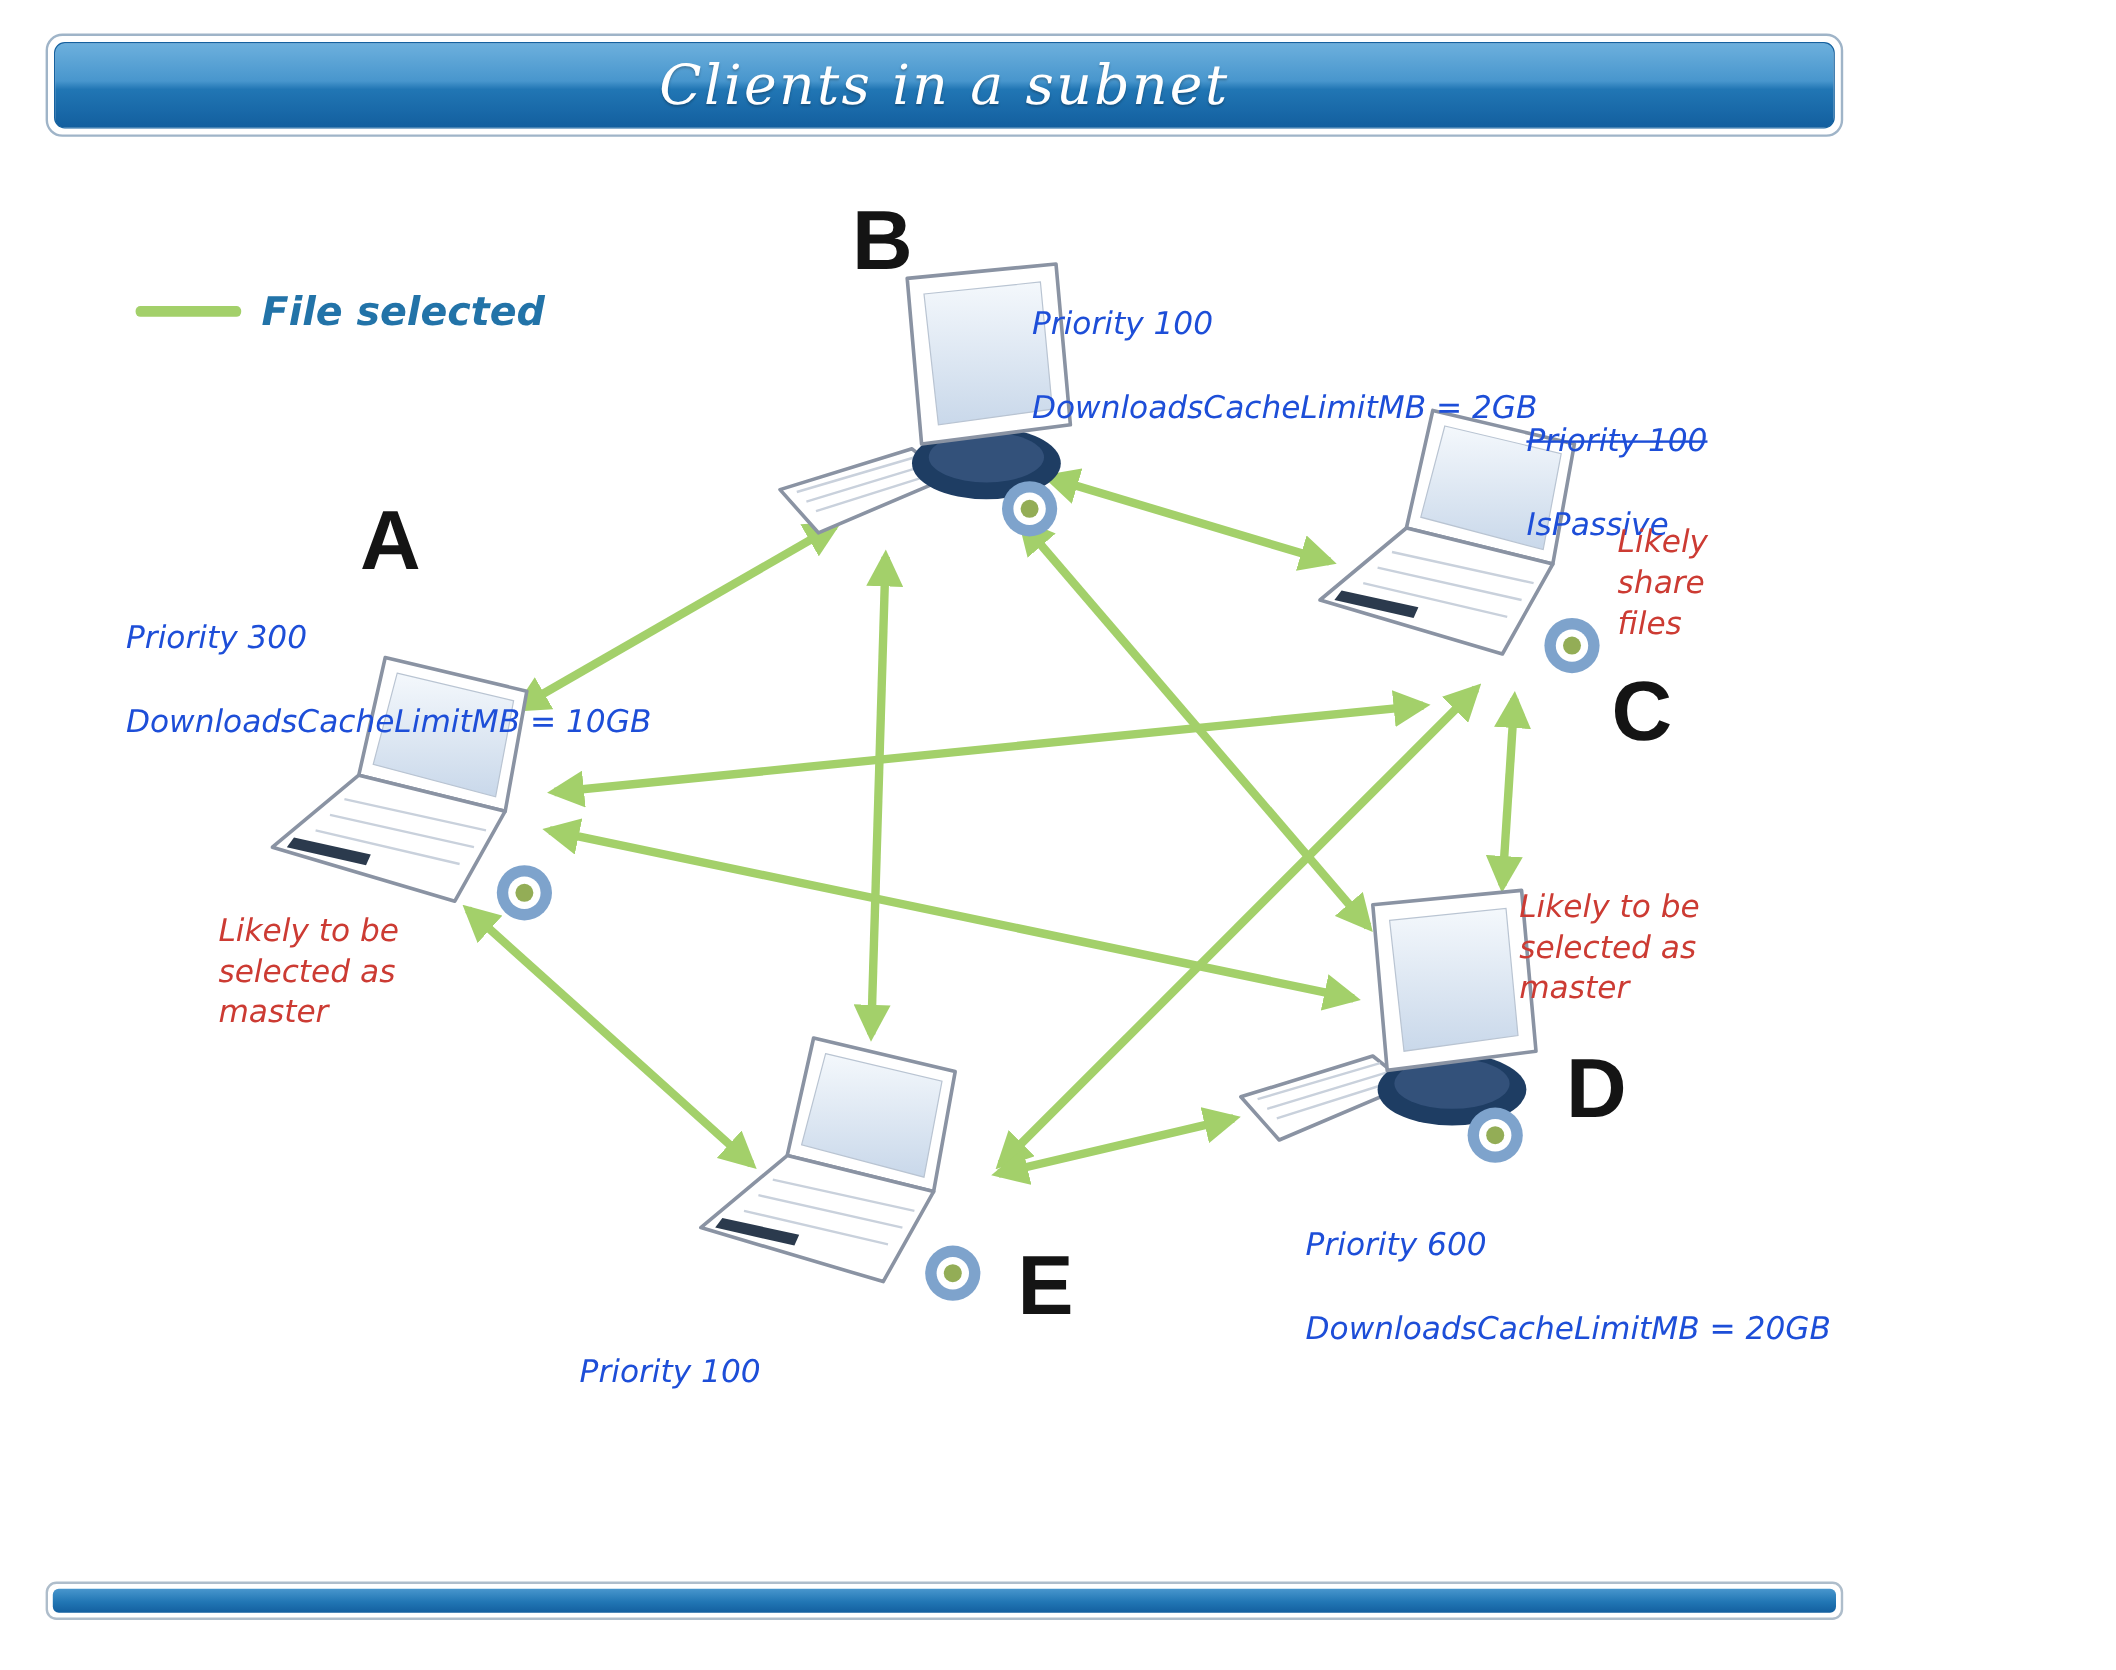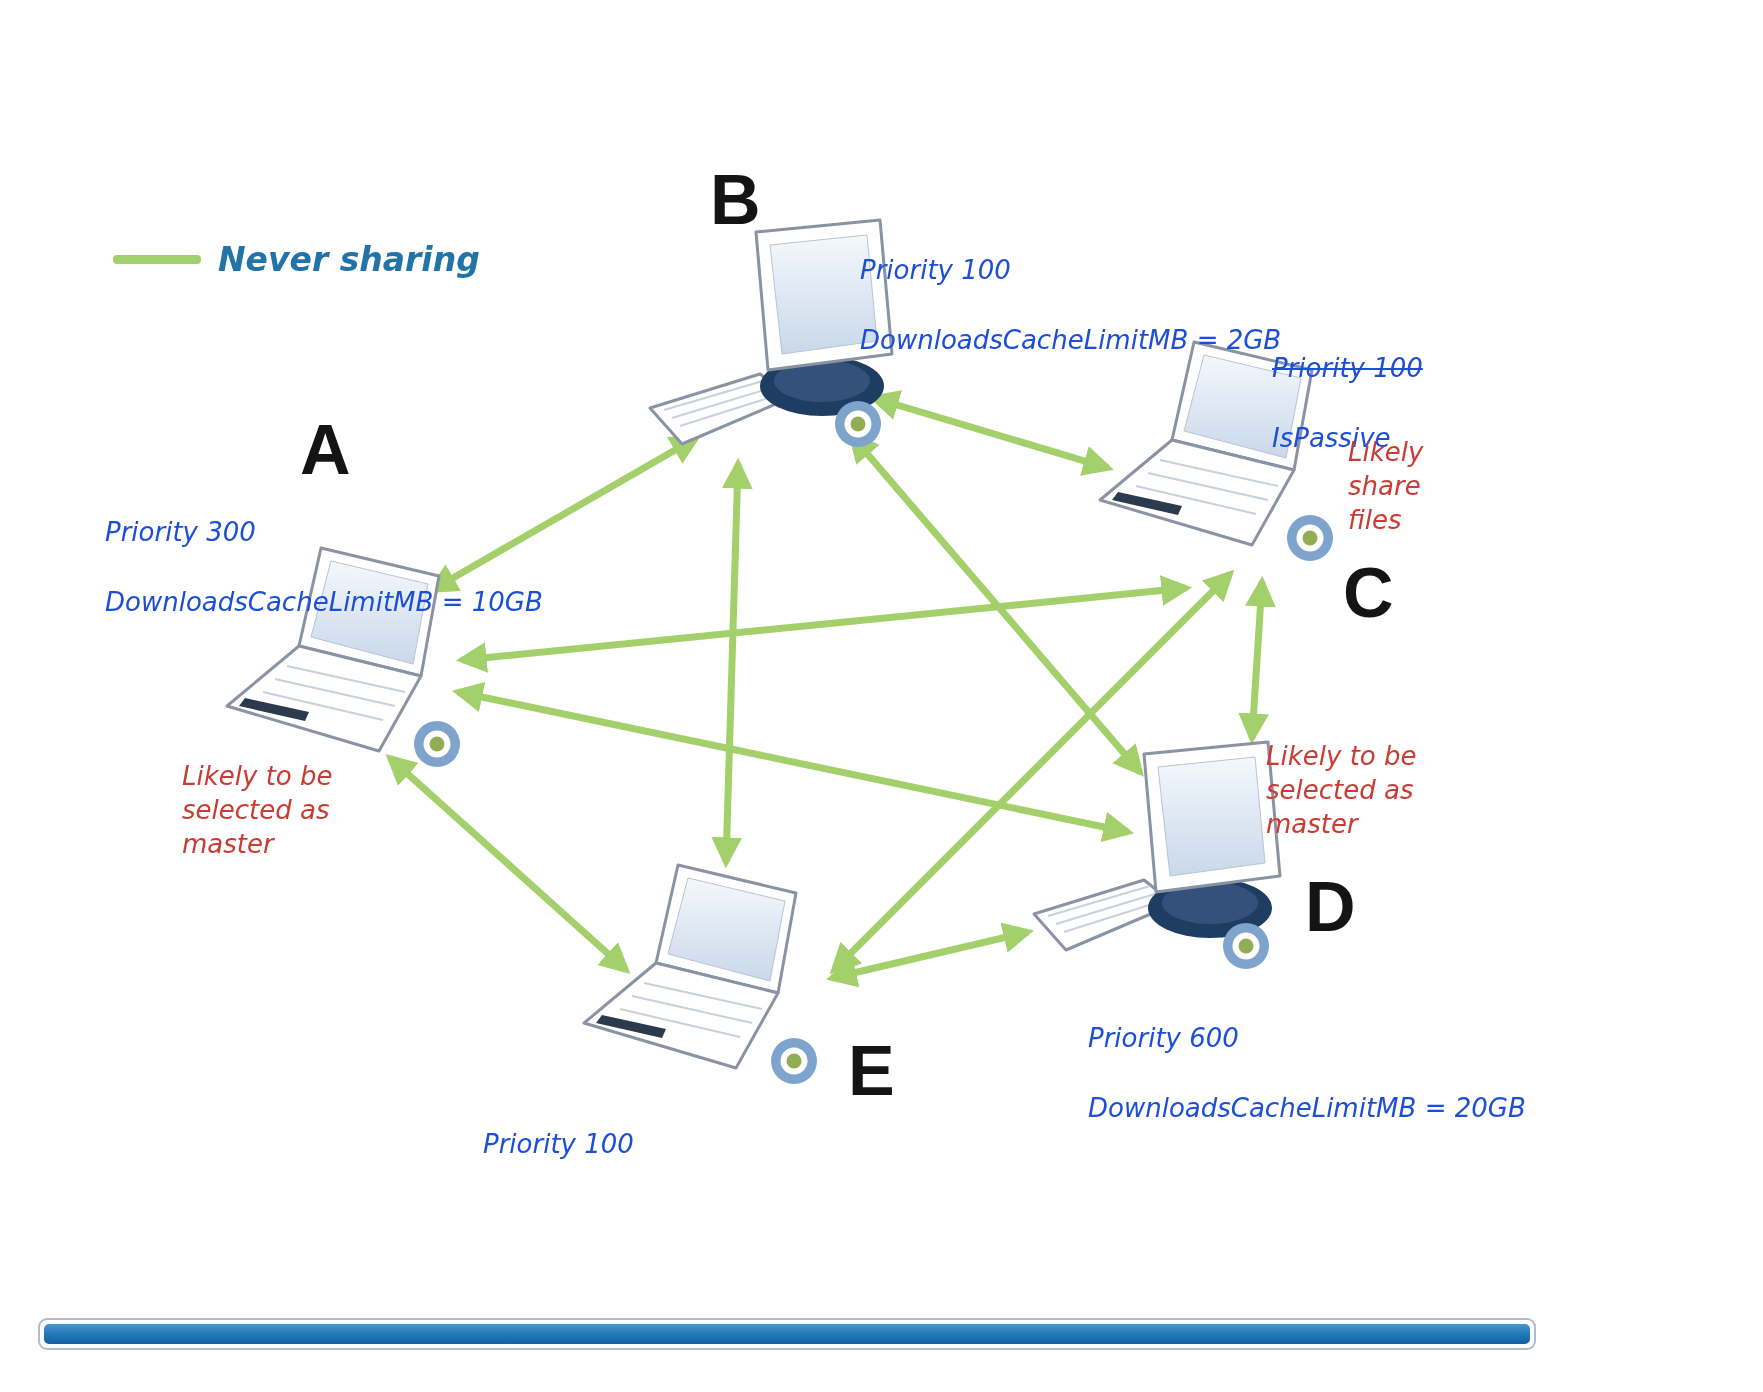--- a/index.html
+++ b/index.html
@@ -129,27 +129,32 @@
 
     <use href="#laptop" transform="translate(225,548)"></use>
     <use href="#kbd" transform="translate(648,372)"></use>
     <use href="#desktop" transform="translate(730,218)"></use>
     <use href="#laptop" transform="translate(1098,342)"></use>
     <use href="#kbd" transform="translate(1032,878)"></use>
     <use href="#desktop" transform="translate(1118,740)"></use>
     <use href="#laptop" transform="translate(582,865)"></use>
   </svg>
 
+  <div class="banner">
+    <div class="banner-inner">
+      <div class="title">Clients in a subnet</div>
+    </div>
+  </div>
 
   <div class="footer">
     <div class="footer-inner"></div>
   </div>
 
   <div class="legend-line"></div>
-  <div class="legend-label">Never sharing</div>
+  <div class="legend-label">File selected</div>
 
   <div class="nlabel" style="left:300px; top:415px;">A</div>
   <div class="nlabel" style="left:710px; top:165px;">B</div>
   <div class="nlabel" style="left:1343px; top:558px;">C</div>
   <div class="nlabel" style="left:1305px; top:872px;">D</div>
   <div class="nlabel" style="left:848px; top:1036px;">E</div>
 
   <div class="ann" style="left:105px; top:480px;">
     <div>Priority 300</div>
     <div>DownloadsCacheLimitMB = 10GB</div>

